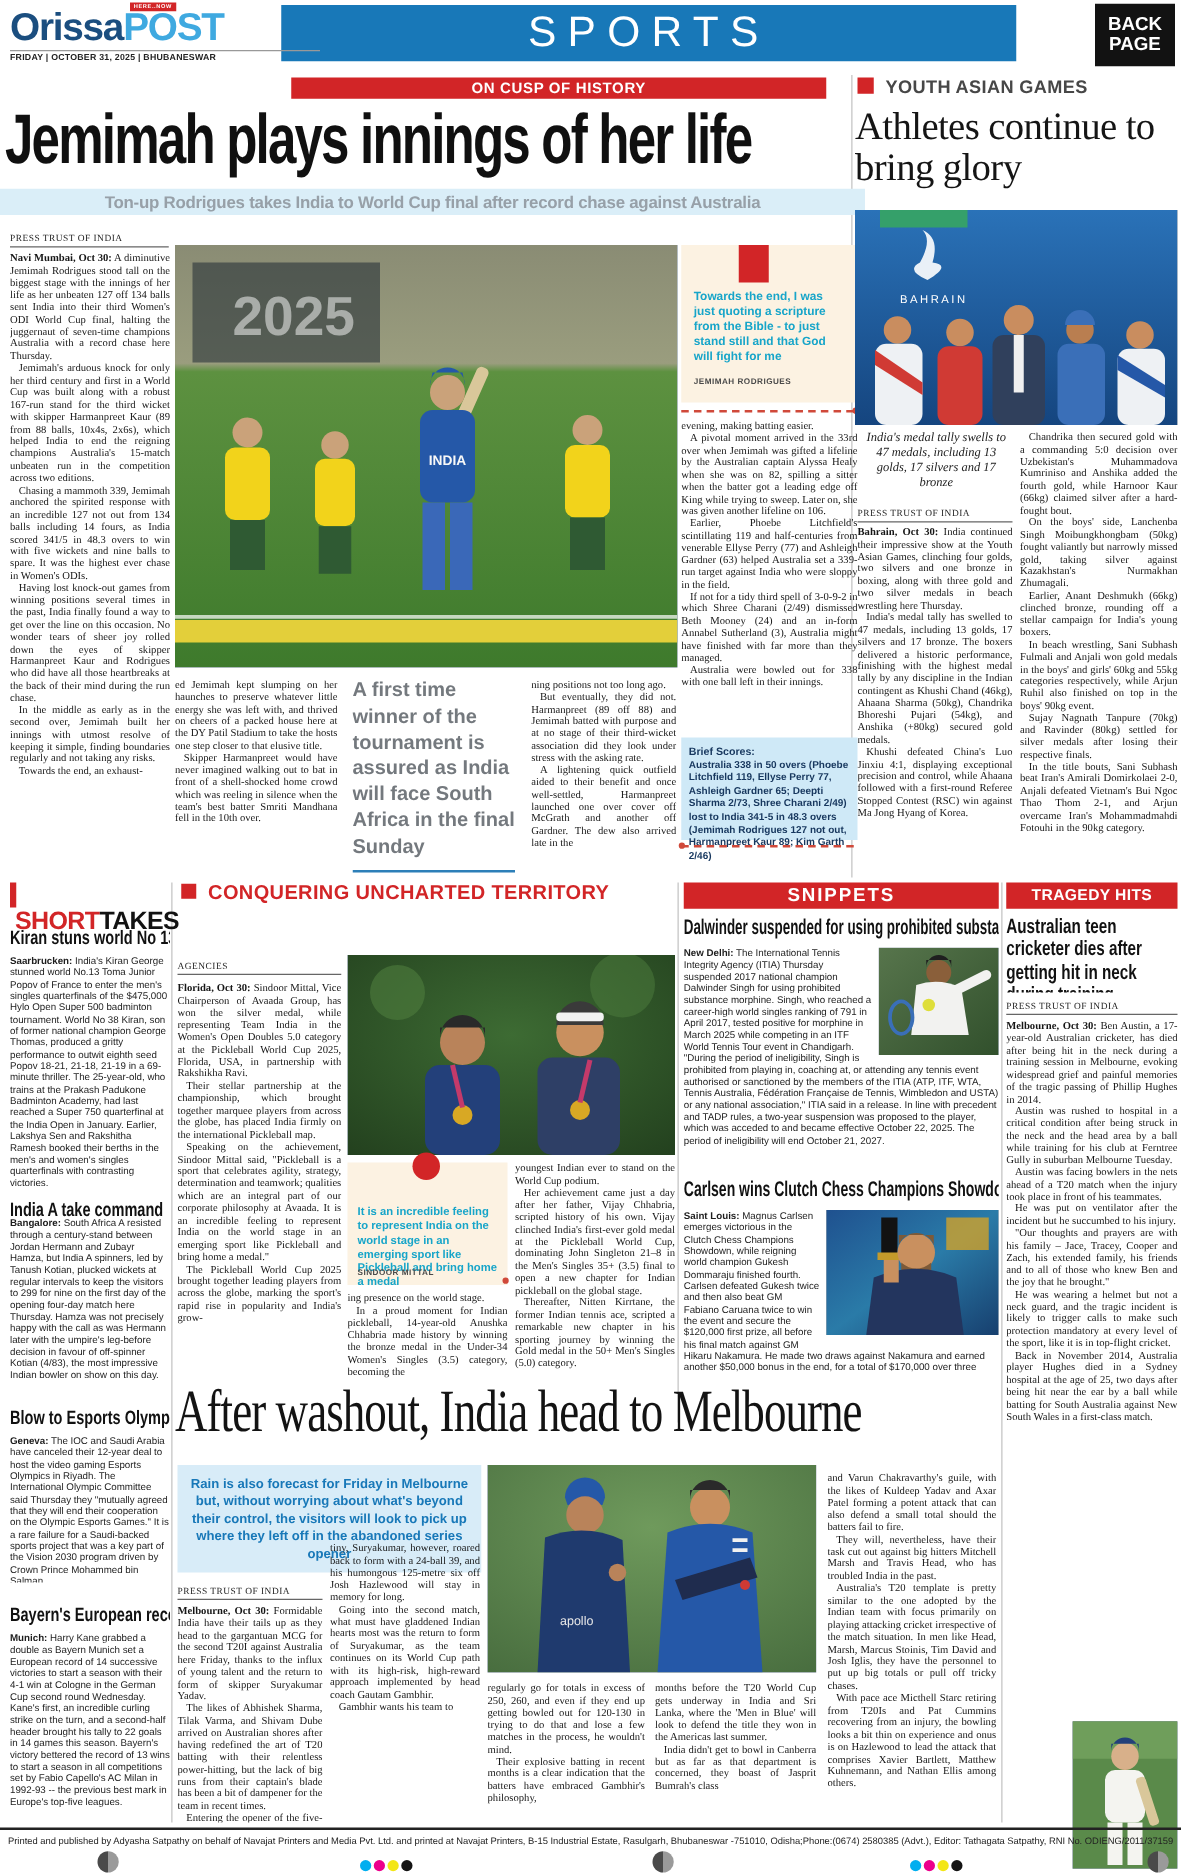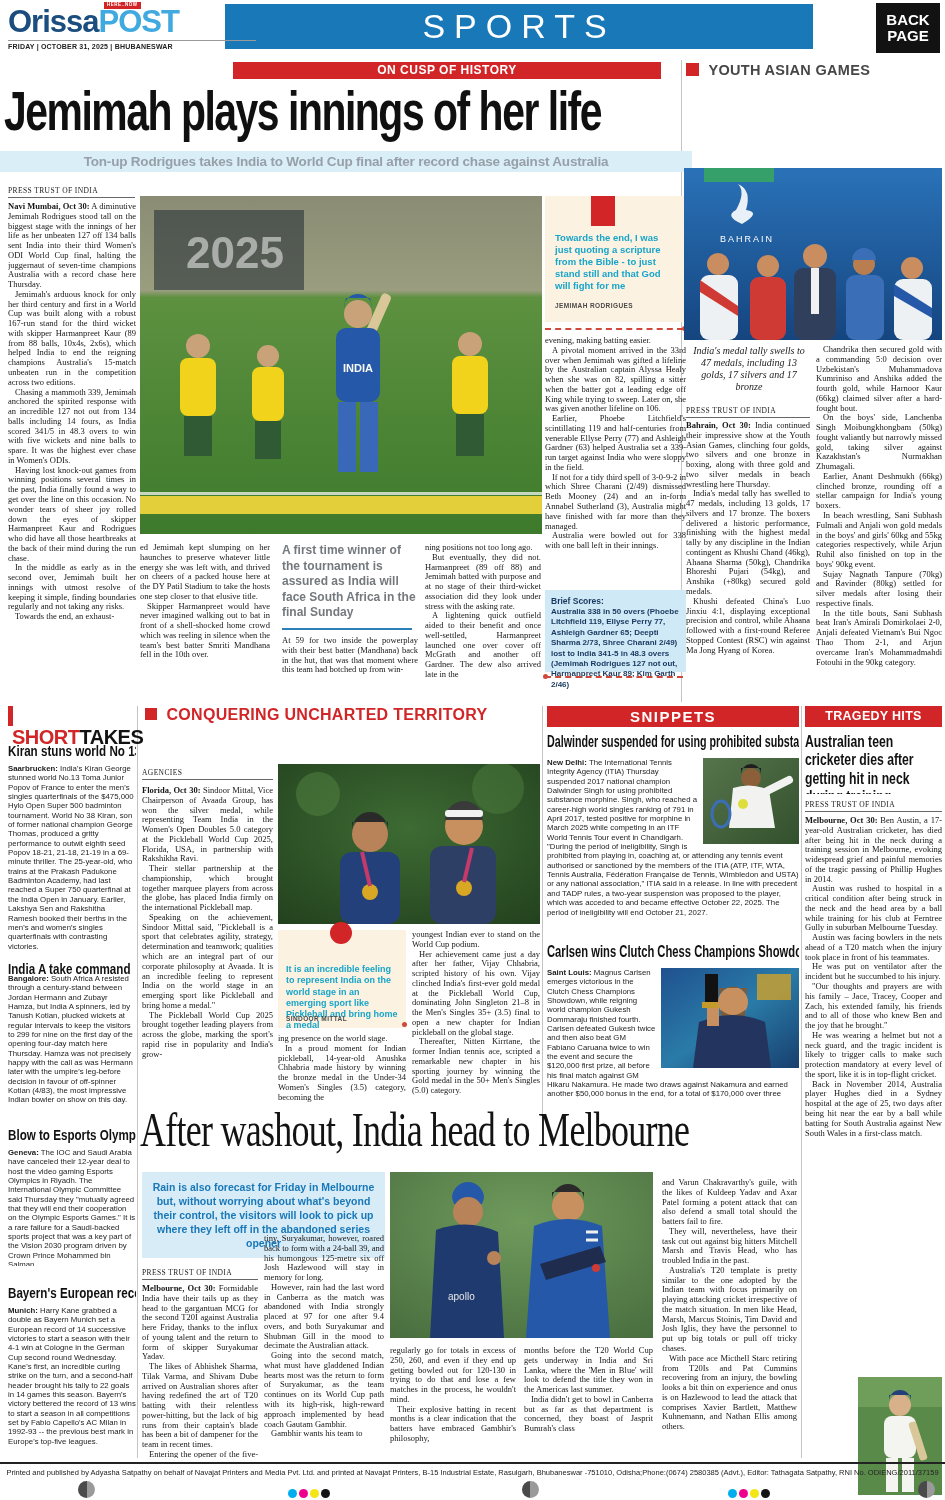--- a/index.html
+++ b/index.html
@@ -130,21 +130,21 @@
   </div>
 
   <div class="abs bs cont" style="left:140px;top:543px;width:130px;height:158px;">
     <div>
         <p>ed Jemimah kept slumping on her haunches to preserve whatever little energy she was left with, and thrived on cheers of a packed house here at the DY Patil Stadium to take the hosts one step closer to that elusive title.</p>
         <p>Skipper Harmanpreet would have never imagined walking out to bat in front of a shell-shocked home crowd which was reeling in silence when the team's best batter Smriti Mandhana fell in the 10th over.</p>
       </div>
   </div>
 
   <div class="abs" style="left:282px;top:543px;width:136px;height:158px;overflow:hidden;">
-    <div style="font-weight:800;font-size:12px;line-height:1.3;color:#74797e;">A first time winner of the tournament is assured as India will face South Africa in the final Sunday</div>
+    <div style="font-weight:800;font-size:16px;line-height:1.3;color:#74797e;">A first time winner of the tournament is assured as India will face South Africa in the final Sunday</div>
     <div style="border-top:2px solid #2d7fb8;margin:7px 0 6px 0;width:130px;"></div>
     <div class="bs" style="width:136px;">
         <p class="first">At 59 for two inside the powerplay with their best batter (Mandhana) back in the hut, that was that moment where this team had botched up from win-</p>
       </div>
   </div>
 
   <div class="abs bs cont" style="left:425px;top:543px;width:116px;height:158px;">
     <div>
         <p>ning positions not too long ago.</p>
         <p>But eventually, they did not. Harmanpreet (89 off 88) and Jemimah batted with purpose and at no stage of their third-wicket association did they look under stress with the asking rate.</p>
@@ -175,20 +175,21 @@
     <div style="font-weight:600;">Australia 338 in 50 overs (Phoebe Litchfield 119, Ellyse Perry 77, Ashleigh Gardner 65; Deepti Sharma 2/73, Shree Charani 2/49) lost to India 341-5 in 48.3 overs (Jemimah Rodrigues 127 not out, Harmanpreet Kaur 89; Kim Garth 2/46)</div>
   </div>
   <div class="red-dash" style="left:545px;top:676px;width:138px;"></div>
   <div class="red-dot" style="left:543px;top:674px;"></div>
 
   <div class="abs" style="left:686px;top:62px;width:256px;height:16px;">
     <span class="redsq"></span>
     <span style="font-weight:800;font-size:14.5px;color:#474747;letter-spacing:.3px;vertical-align:top;margin-left:5px;">YOUTH ASIAN GAMES</span>
   </div>
 
+  <div class="abs serif" style="left:684px;top:84px;width:258px;height:82px;font-size:31px;line-height:1.08;letter-spacing:-.5px;color:#151515;">Athletes continue to bring glory</div>
 
   <div class="photo" style="left:684px;top:168px;width:258px;height:172px;">
     <svg viewBox="0 0 258 172" preserveAspectRatio="none">
       <defs>
           <linearGradient id="gy" x1="0" y1="0" x2="0" y2="1">
         <stop offset="0" stop-color="#2a72b8"></stop>
             <stop offset="1" stop-color="#15457f"></stop>
           </linearGradient>
         </defs>
       <rect width="258" height="172" fill="url(#gy)"></rect>
@@ -436,21 +437,20 @@
   <div class="abs bs" style="left:142px;top:1284px;width:116px;height:174px;">
     <p class="first"><span class="dl">Melbourne, Oct 30:</span> <span>Formidable India have their tails up as they head to the gargantuan MCG for the second T20I against Australia here Friday, thanks to the influx of young talent and the return to form of skipper Suryakumar Yadav.</span></p>
     <div>
         <p>The likes of Abhishek Sharma, Tilak Varma, and Shivam Dube arrived on Australian shores after having redefined the art of T20 batting with their relentless power-hitting, but the lack of big runs from their captain's blade has been a bit of dampener for the team in recent times.</p>
         <p>Entering the opener of the five-match series under scru-</p>
       </div>
   </div>
   <div class="abs bs cont" style="left:264px;top:1234px;width:120px;height:216px;">
     <div>
         <p>tiny, Suryakumar, however, roared back to form with a 24-ball 39, and his humongous 125-metre six off Josh Hazlewood will stay in memory for long.</p>
-        <p>However, rain had the last word in Canberra as the match was abandoned with India strongly placed at 97 for one after 9.4 overs, and both Suryakumar and Shubman Gill in the mood to decimate the Australian attack.</p>
         <p>Going into the second match, what must have gladdened Indian hearts most was the return to form of Suryakumar, as the team continues on its World Cup path with its high-risk, high-reward approach implemented by head coach Gautam Gambhir.</p>
         <p>Gambhir wants his team to</p>
       </div>
   </div>
 
   <div class="photo" style="left:390px;top:1172px;width:263px;height:166px;">
     <svg viewBox="0 0 263 166" preserveAspectRatio="none">
       <defs>
           <radialGradient id="gw" cx="0.5" cy="0.3" r="1">
         <stop offset="0" stop-color="#6f9a5c"></stop>

